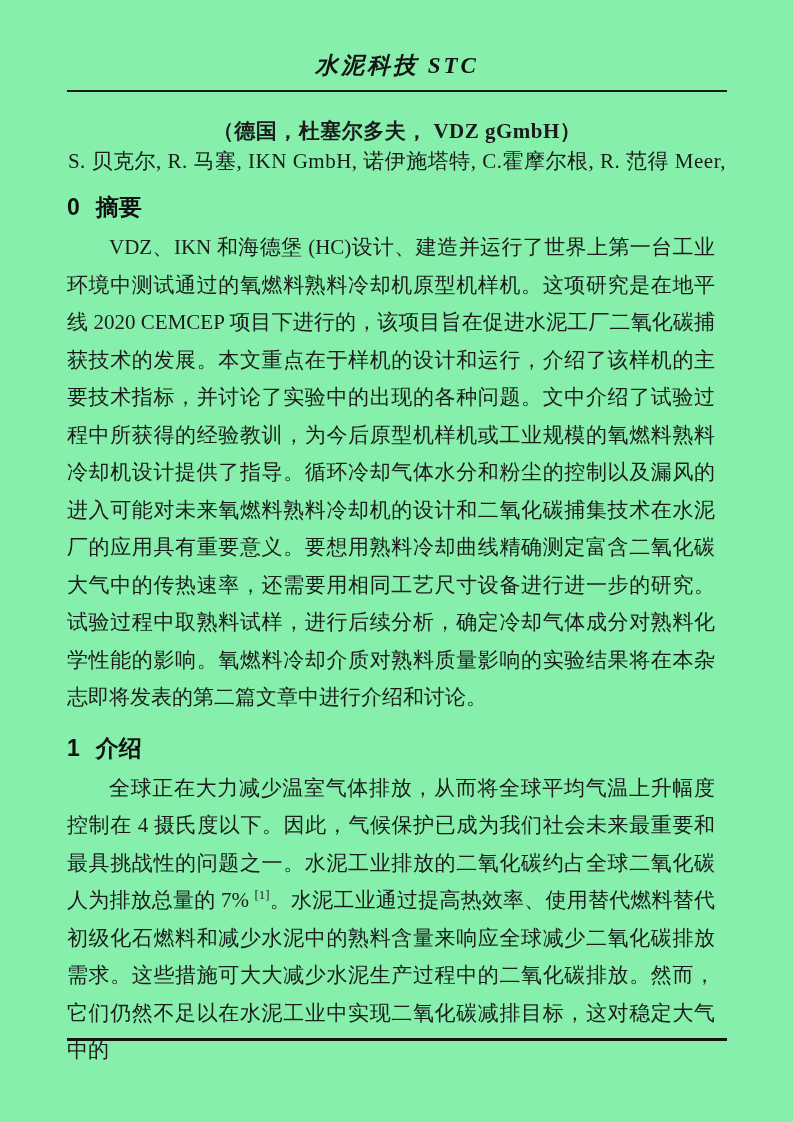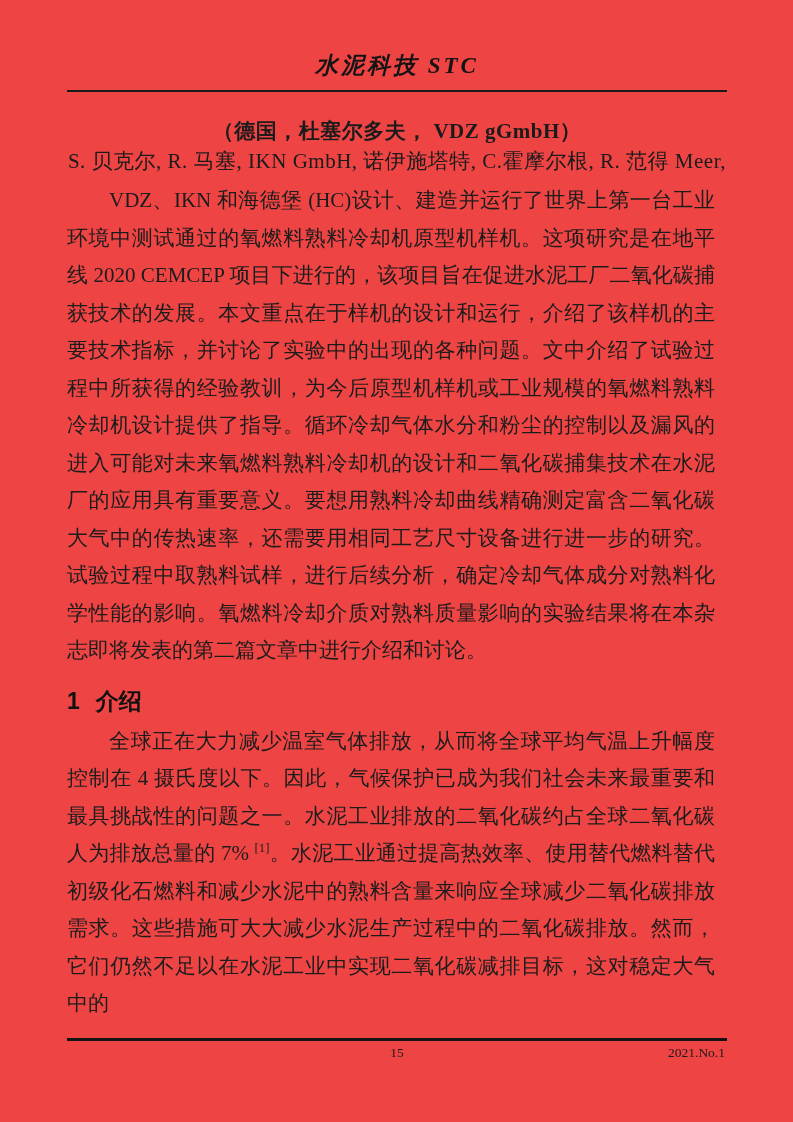--- a/index.html
+++ b/index.html
@@ -5,21 +5,21 @@
   html, body {
     margin: 0;
     padding: 0;
     background: #e8e8e8;
   }
   .page {
     position: relative;
     width: 793px;
     height: 1122px;
     margin: 0 auto;
-    background: #ef4444;
+    background: #86efac;
     overflow: hidden;
     font-family: "Liberation Serif", "DejaVu Serif", serif;
     color: #1b1b1b;
   }
   .content {
     position: absolute;
     left: 67px;
     width: 660px;
     top: 0;
   }
@@ -112,31 +112,30 @@
 
 
     <div class="author-group first">
       <div class="author-affiliation">（德国，杜塞尔多夫，  VDZ gGmbH）</div>
     </div>
 
     <div class="author-group second">
       <div class="author-names">S. 贝克尔, R. 马塞, IKN GmbH, 诺伊施塔特, C.霍摩尔根, R. 范得 Meer,</div>
     </div>
 
+    <div class="section-heading">
+      <span class="sec-num">0</span><span>摘要</span>
+    </div>
 
     <p class="body-para">VDZ、IKN 和海德堡 (HC)设计、建造并运行了世界上第一台工业环境中测试通过的氧燃料熟料冷却机原型机样机。这项研究是在地平线 2020 CEMCEP 项目下进行的，该项目旨在促进水泥工厂二氧化碳捕获技术的发展。本文重点在于样机的设计和运行，介绍了该样机的主要技术指标，并讨论了实验中的出现的各种问题。文中介绍了试验过程中所获得的经验教训，为今后原型机样机或工业规模的氧燃料熟料冷却机设计提供了指导。循环冷却气体水分和粉尘的控制以及漏风的进入可能对未来氧燃料熟料冷却机的设计和二氧化碳捕集技术在水泥厂的应用具有重要意义。要想用熟料冷却曲线精确测定富含二氧化碳大气中的传热速率，还需要用相同工艺尺寸设备进行进一步的研究。试验过程中取熟料试样，进行后续分析，确定冷却气体成分对熟料化学性能的影响。氧燃料冷却介质对熟料质量影响的实验结果将在本杂志即将发表的第二篇文章中进行介绍和讨论。</p>
 
     <div class="section-heading">
       <span class="sec-num">1</span><span>介绍</span>
     </div>
 
     <p class="body-para"><span>全球正在大力减少温室气体排放，从而将全球平均气温上升幅度控制在 4 摄氏度以下。因此，气候保护已成为我们社会未来最重要和最具挑战性的问题之一。水泥工业排放的二氧化碳约占全球二氧化碳人为排放总量的 7% </span><sup>[1]</sup><span>。水泥工业通过提高热效率、使用替代燃料替代初级化石燃料和减少水泥中的熟料含量来响应全球减少二氧化碳排放需求。这些措施可大大减少水泥生产过程中的二氧化碳排放。然而，它们仍然不足以在水泥工业中实现二氧化碳减排目标，这对稳定大气中的</span></p>
 
   </div>
 
   <div class="footer">
     <hr class="footer-rule">
-    <div class="footer-row">
-      <div class="footer-page">15</div>
-      <div class="footer-issue">2021.No.1</div>
-    </div>
   </div>
 </div>
 
 </body></html>

